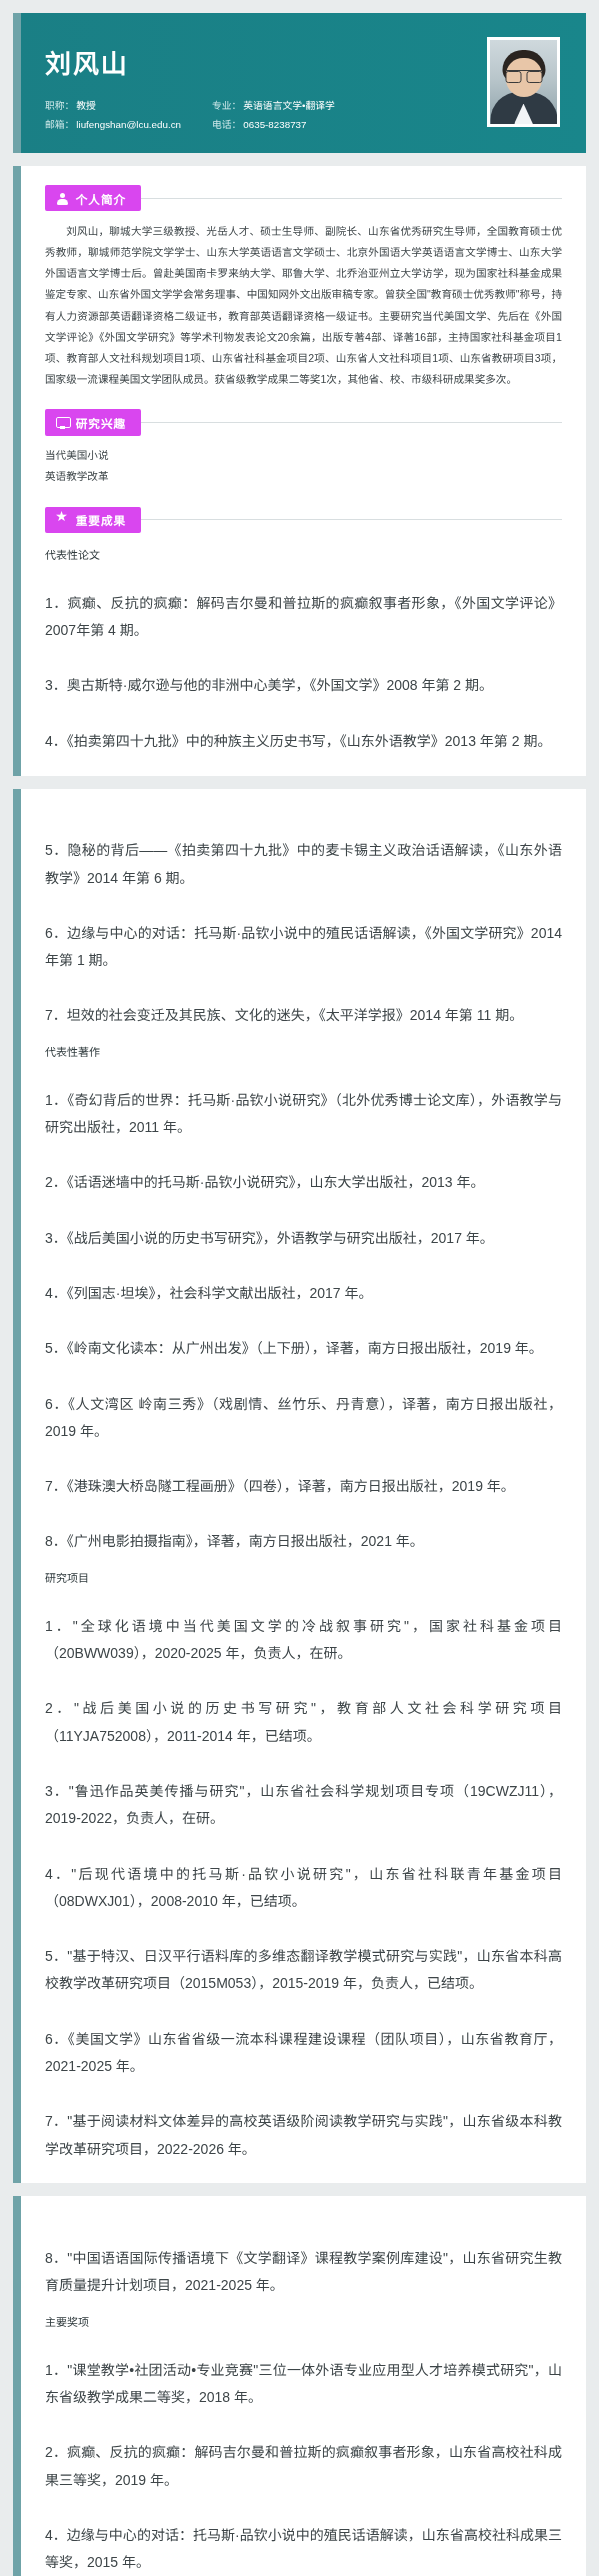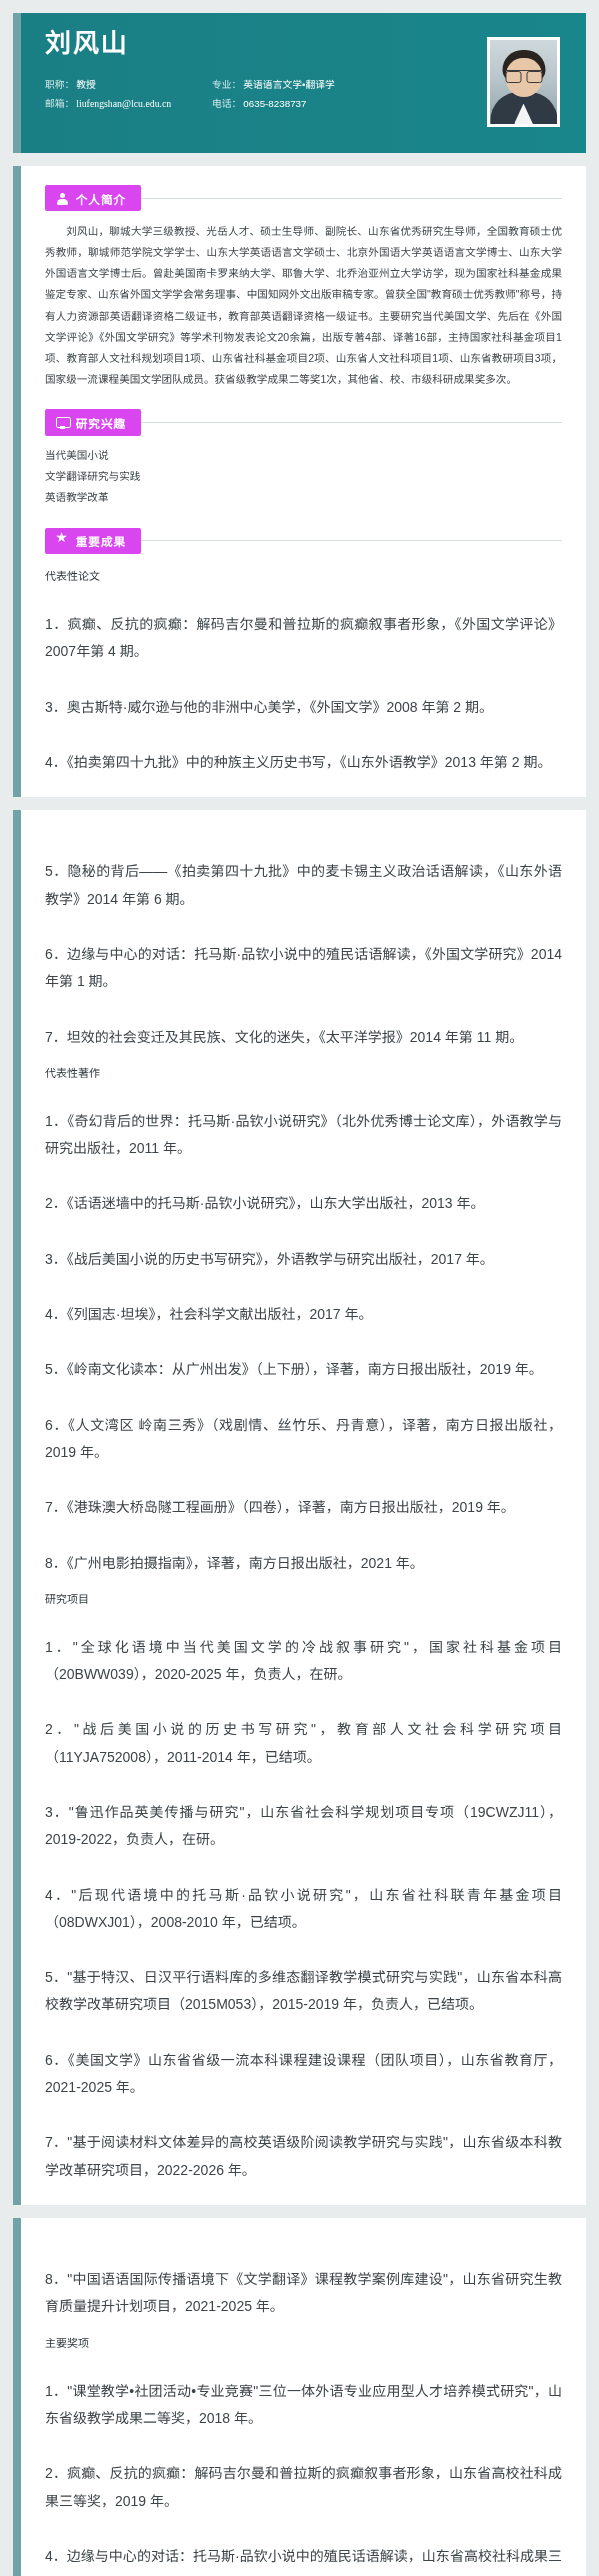--- a/index.html
+++ b/index.html
@@ -33,21 +33,21 @@
   }
   .card-inner {
     padding: 0 24px 0 32px;
   }
 
   
   .header {
     background: #0f8286;
     background: linear-gradient(90deg, #1a7f85 0%, #19868b 100%);
     color: #ffffff;
-    padding: 7px 24px 19px 32px;
+    padding: 28px 24px 19px 32px;
     position: relative;
     min-height: 140px;
   }
   .header .accent-bar { background: #6fa3a8; }
   .name {
     font-size: 26px;
     font-weight: bold;
     letter-spacing: 1.9px;
     margin: 1.9px 0 17px 0;
     color: #ffffff;
@@ -56,21 +56,21 @@
     font-size: 9.8px;
     line-height: 1.9;
     color: #eaf6f6;
     width: 309px;
   }
   .info-row { display: flex; }
   .info-cell {
     display: flex;
     align-items: baseline;
   }
-  .info-cell.left { width: 167px; font-family: Liberation Serif, serif; }
+  .info-cell.left { width: 167px; }
   .info-label { color: #cfe9ea; white-space: nowrap; }
   .info-value { color: #ffffff; margin-left: 1.9px; }
   .avatar-wrap {
     position: absolute;
     right: 26px;
     top: 24px;
     width: 73px;
     height: 90px;
     background: #ffffff;
     padding: 2.8px;
@@ -288,21 +288,20 @@
 
       <div class="section-title">
         <div class="badge">
           <span class="ico ico-monitor"></span>
           <span>研究兴趣</span>
         </div>
         <div class="tail"></div>
       </div>
       <ul class="interest-list">
         <li>当代美国小说</li>
-        <li>文学翻译研究与实践</li>
         <li>英语教学改革</li>
       </ul>
 
       <div class="section-title">
         <div class="badge">
           <span class="ico ico-star"></span>
           <span>重要成果</span>
         </div>
         <div class="tail"></div>
       </div>

